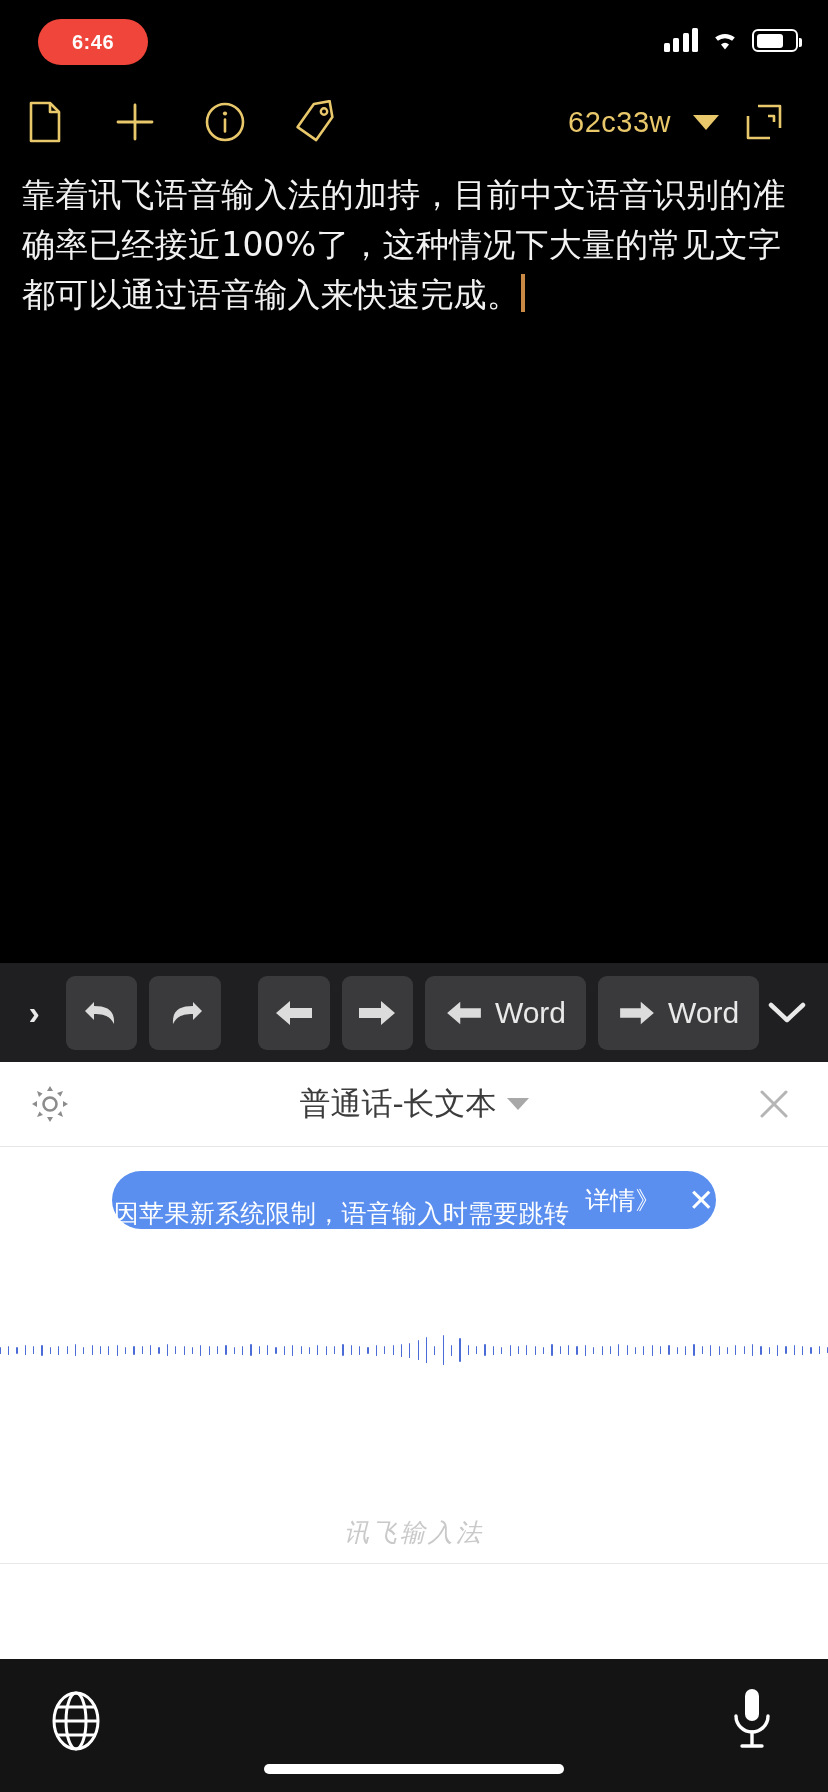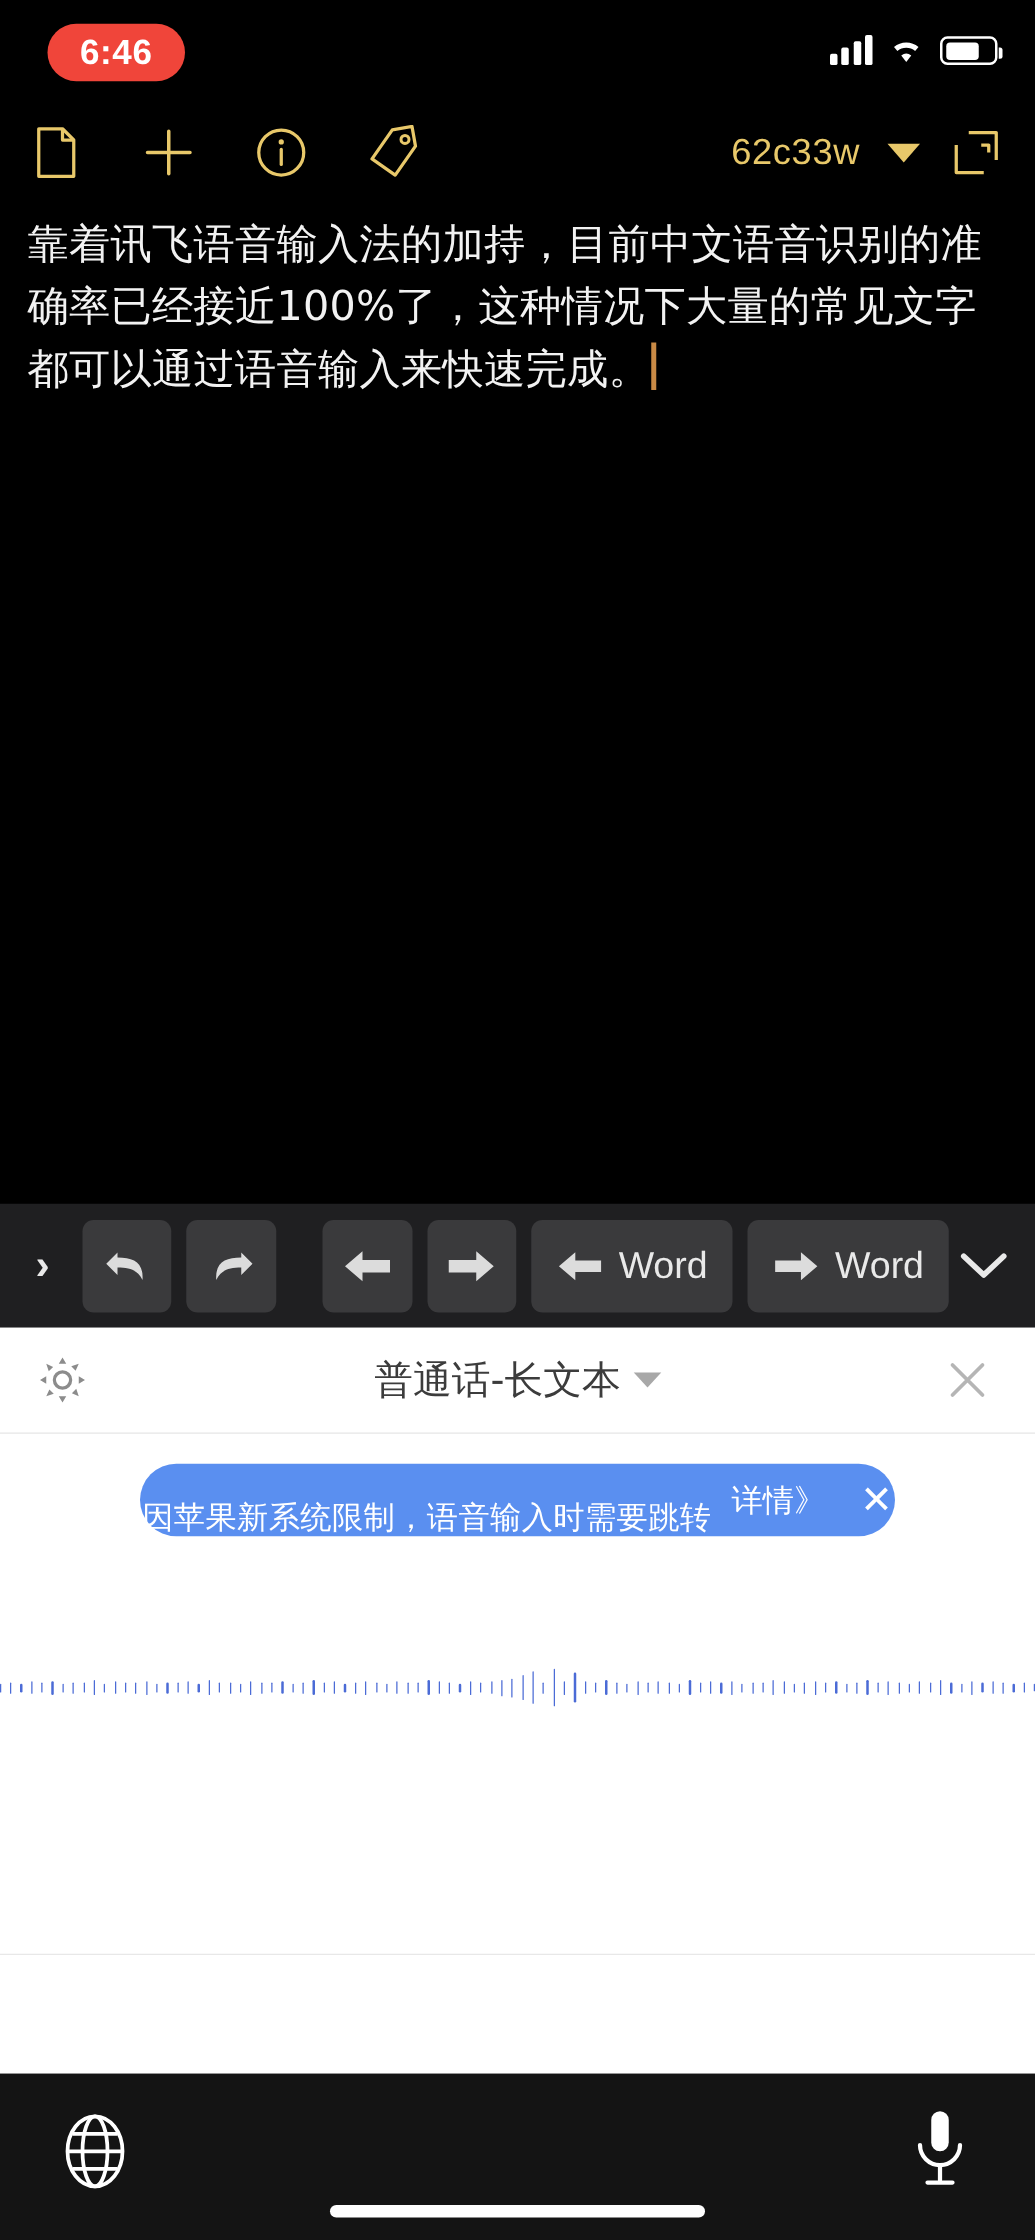--- a/index.html
+++ b/index.html
@@ -11,41 +11,41 @@
   }
   #screen { position:relative; width:828px; height:1792px; background:#000; }
 
   
   .statusbar{ position:absolute; top:0; left:0; width:828px; height:84px; }
   .time-pill{
     position:absolute; left:38px; top:19px;
     width:110px; height:46px; border-radius:23px;
     background:#F0453A; color:#fff;
     display:flex; align-items:center; justify-content:center;
-    font-size:28px; font-weight:bold; letter-spacing:.5px;
+    font-size:20px; font-weight:bold; letter-spacing:.5px;
   }
   .status-right{ position:absolute; right:30px; top:28px; display:flex; align-items:flex-end; gap:12px; }
   .sig{ display:flex; align-items:flex-end; gap:3.5px; height:24px; }
   .sig i{ display:block; width:6px; background:#fff; border-radius:1.5px; }
   .sig i:nth-child(1){height:9px;}
   .sig i:nth-child(2){height:14px;}
   .sig i:nth-child(3){height:19px;}
   .sig i:nth-child(4){height:24px;}
   .wifi{ width:30px; height:24px; position:relative; }
   .batt{ width:46px; height:23px; border:2.5px solid #fff; border-radius:6px; position:relative; }
   .batt::after{ content:""; position:absolute; right:-6px; top:7px; width:3.5px; height:9px; background:#fff; border-radius:0 2px 2px 0;}
   .batt-fill{ position:absolute; left:2.5px; top:2.5px; bottom:2.5px; width:63%; background:#fff; border-radius:3px; }
 
   
   .app-toolbar{
     position:absolute; top:84px; left:0; width:828px; height:76px;
     display:flex; align-items:center; color:#E8C86A;
   }
   .tb-left{ display:flex; align-items:center; gap:44px; padding-left:22px; }
-  .tb-right{ margin-left:auto; display:flex; align-items:center; gap:22px; padding-right:24px; }
+  .tb-right{ margin-left:auto; display:flex; align-items:center; gap:22px; padding-right:41px; }
   .tb-icon{ width:46px; height:46px; display:flex; align-items:center; justify-content:center; }
   .tb-icon svg{ display:block; }
   .doc-label{ font-size:29px; color:#E8C86A; letter-spacing:.5px; }
   .caret-down{
     width:0; height:0; border-left:13px solid transparent; border-right:13px solid transparent;
     border-top:15px solid #E8C86A;
   }
 
   
   .editor{
@@ -376,20 +376,21 @@
       <i style="height: 7px; background: rgb(75, 107, 214);"></i>
       <i style="height: 11px; background: rgb(75, 107, 214);"></i>
       <i style="height: 8px; background: rgb(75, 107, 214);"></i>
       <i style="height: 10px; background: rgb(75, 107, 214);"></i>
       <i style="height: 9px; background: rgb(75, 107, 214);"></i>
       <i style="height: 7px; background: rgb(75, 107, 214);"></i>
       <i style="height: 8px; background: rgb(75, 107, 214);"></i>
       <i style="height: 6px; background: rgb(75, 107, 214);"></i>
     </div>
 
+  <div class="ime-watermark">讯飞输入法</div>
   <div class="ime-div"></div>
 
   <div class="bottombar">
     <span class="bb-globe">
       <svg width="60" height="62" viewBox="0 0 60 62">
           <ellipse cx="30" cy="31" rx="22" ry="28" fill="none" stroke="#fff" stroke-width="3"></ellipse>
           <ellipse cx="30" cy="31" rx="10" ry="28" fill="none" stroke="#fff" stroke-width="3"></ellipse>
           <path d="M8 31h44M12 17h36M12 45h36" stroke="#fff" stroke-width="3"></path>
         </svg>
     </span>

